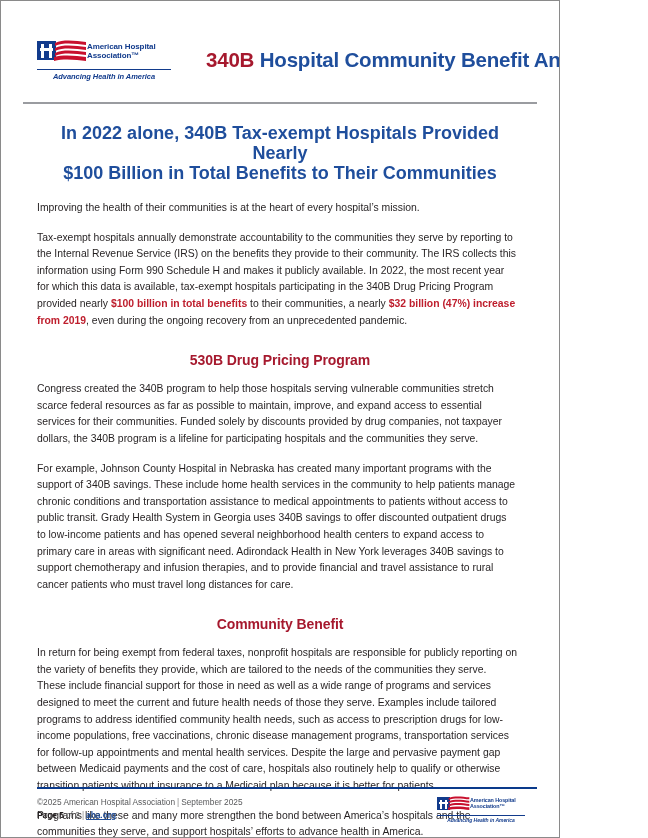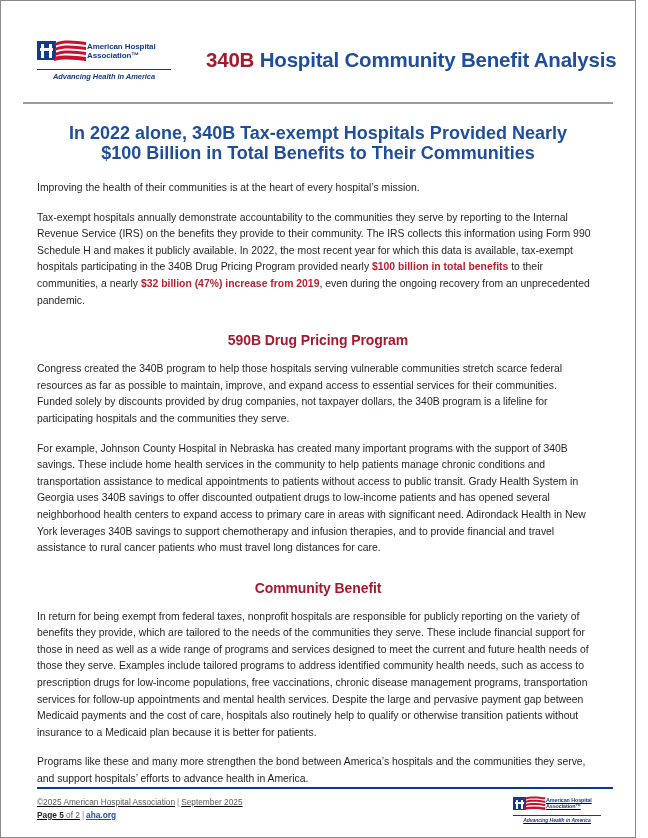--- a/index.html
+++ b/index.html
@@ -9,21 +9,21 @@
   }
   body {
     width: 648px;
     height: 838px;
     font-family: "Liberation Sans", sans-serif;
     overflow: hidden;
   }
   .page {
     position: relative;
     box-sizing: border-box;
-    width: 636px;
+    width: 560px;
     height: 838px;
     background: #ffffff;
     border: 1px solid #8a8a8a;
     padding: 0;
     overflow: hidden;
   }
 
   
   .header {
     display: flex;
@@ -182,21 +182,20 @@
   }
   .footer-rule {
     height: 2px;
     background: #0A3A8B;
     margin: 0 0 7px 0;
   }
   .footer-inner {
     display: flex;
     align-items: flex-start;
     justify-content: space-between;
-    text-decoration: underline;
   }
   .footer-text {
     font-size: 8.3px;
     line-height: 12.5px;
     color: #58595b;
   }
   .footer-text .pagenum {
     color: #231f20;
     font-weight: bold;
   }
@@ -265,21 +264,21 @@
 
     <h2 class="headline">
       <span>In 2022 alone, 340B Tax-exempt Hospitals Provided Nearly</span><br>
       <span>$100 Billion in Total Benefits to Their Communities</span>
     </h2>
 
     <p class="body-text first">Improving the health of their communities is at the heart of every hospital’s mission.</p>
 
     <p class="body-text"><span>Tax-exempt hospitals annually demonstrate accountability to the communities they serve by reporting to the Internal Revenue Service (IRS) on the benefits they provide to their community. The IRS collects this information using Form 990 Schedule H and makes it publicly available. In 2022, the most recent year for which this data is available, tax-exempt hospitals participating in the 340B Drug Pricing Program provided nearly </span><span class="red">$100 billion in total benefits</span><span> to their communities, a nearly </span><span class="red">$32 billion (47%) increase from 2019</span><span>, even during the ongoing recovery from an unprecedented pandemic.</span></p>
 
-    <h3 class="section-title">590B Drug Pricing Program</h3>
+    <h3 class="section-title">530B Drug Pricing Program</h3>
 
     <p class="body-text">Congress created the 340B program to help those hospitals serving vulnerable communities stretch scarce federal resources as far as possible to maintain, improve, and expand access to essential services for their communities. Funded solely by discounts provided by drug companies, not taxpayer dollars, the 340B program is a lifeline for participating hospitals and the communities they serve.</p>
 
     <p class="body-text">For example, Johnson County Hospital in Nebraska has created many important programs with the support of 340B savings. These include home health services in the community to help patients manage chronic conditions and transportation assistance to medical appointments to patients without access to public transit. Grady Health System in Georgia uses 340B savings to offer discounted outpatient drugs to low-income patients and has opened several neighborhood health centers to expand access to primary care in areas with significant need. Adirondack Health in New York leverages 340B savings to support chemotherapy and infusion therapies, and to provide financial and travel assistance to rural cancer patients who must travel long distances for care.</p>
 
     <h3 class="section-title cb">Community Benefit</h3>
 
     <p class="body-text">In return for being exempt from federal taxes, nonprofit hospitals are responsible for publicly reporting on the variety of benefits they provide, which are tailored to the needs of the communities they serve. These include financial support for those in need as well as a wide range of programs and services designed to meet the current and future health needs  of those they serve. Examples include tailored programs to address identified community health needs, such as access to prescription drugs for low-income populations, free vaccinations, chronic disease management programs, transportation services for follow-up appointments and mental health services. Despite the large and pervasive payment gap between Medicaid payments and the cost of care, hospitals also routinely help to qualify or otherwise transition patients without insurance to a Medicaid plan because it is better for patients.</p>
 
     <p class="body-text">Programs like these and many more strengthen the bond between America’s hospitals and the communities they serve, and support hospitals’ efforts to advance health in America.</p>

